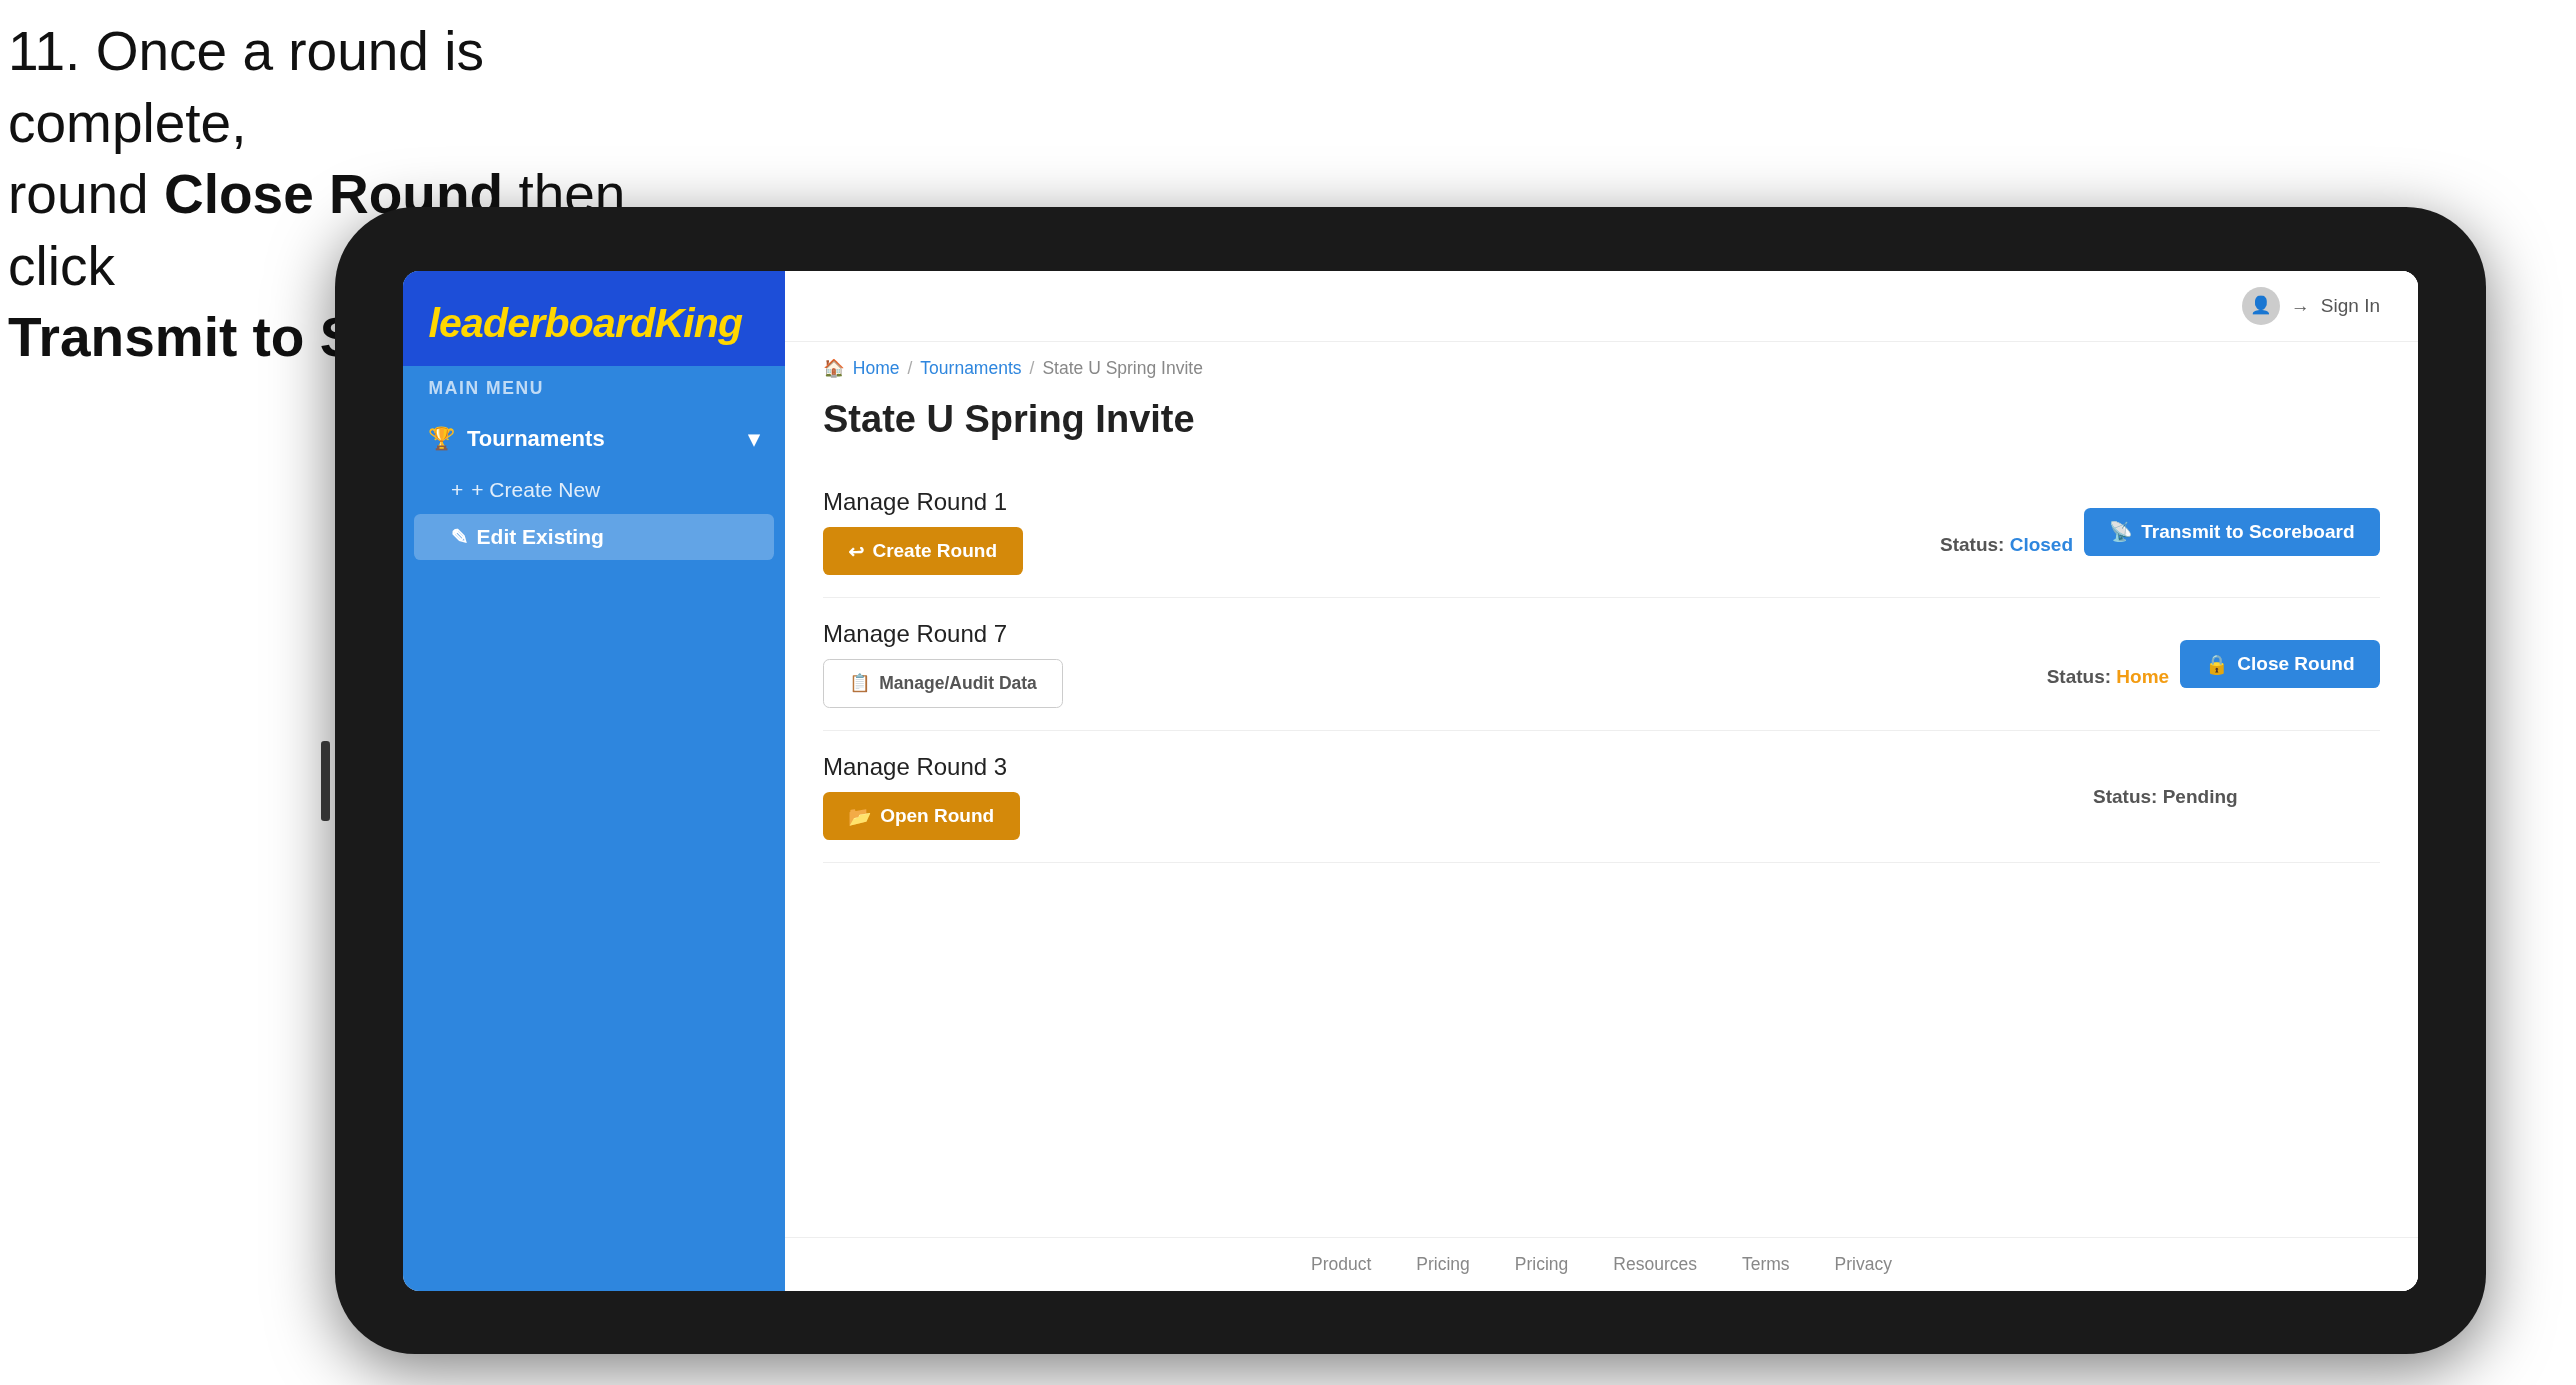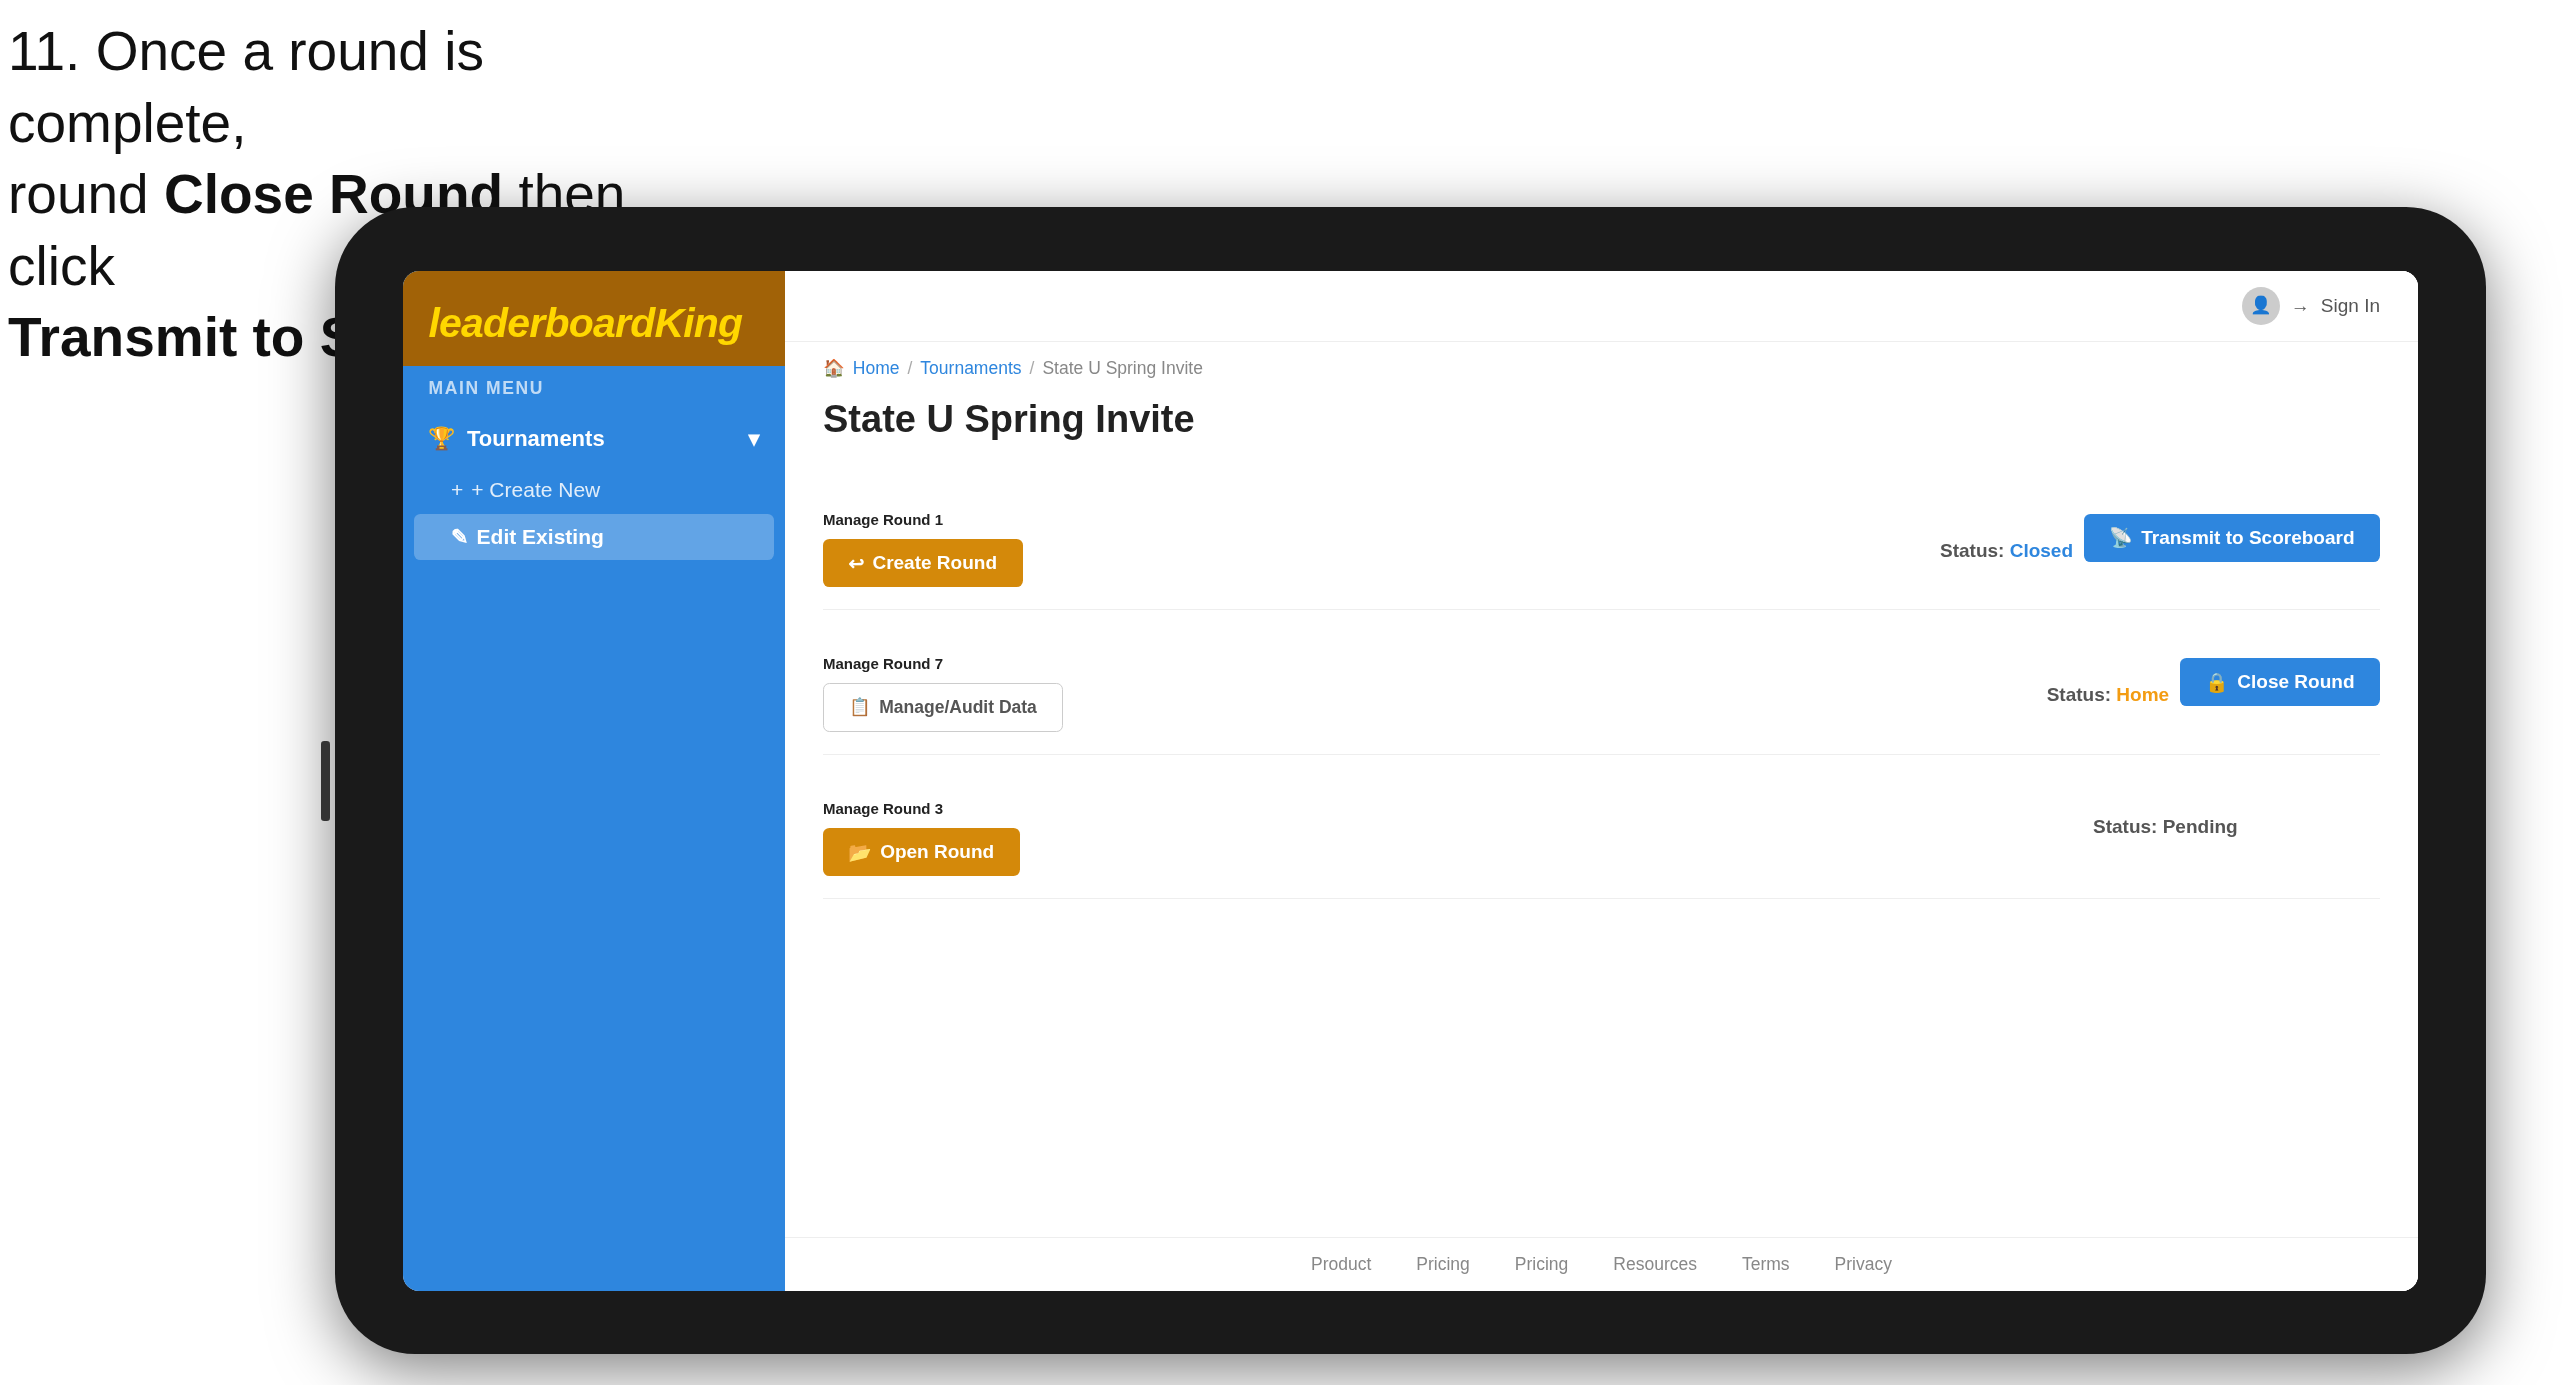--- a/index.html
+++ b/index.html
@@ -72,21 +72,21 @@
     .sidebar {
       width: 382px;
       background: #2e86de;
       display: flex;
       flex-direction: column;
       flex-shrink: 0;
     }
 
     .sidebar-logo {
       padding: 29px 25.5px 19px;
-      background: #a16207;
+      background: #1d4ed8;
     }
 
     .logo-text {
       font-size: 41px;
       font-weight: 900;
       color: #fff;
       font-style: italic;
       letter-spacing: -0.8px;
     }
     .logo-text span {
@@ -214,25 +214,24 @@
       display: flex;
       align-items: center;
       justify-content: space-between;
       padding: 22px 0;
       border-bottom: 0.8px solid #eee;
     }
 
     .round-left { flex: 1; }
 
     .round-title {
-      font-size: 15px;
-      font-weight: 700;
+      font-size: 24px;
+      font-weight: 400;
       color: #222;
       margin-bottom: 11px;
-      margin-top: 23px;
     }
 
     .round-right {
       display: flex;
       flex-direction: row;
       align-items: flex-end;
       gap: 11px;
       min-width: 287px;
     }
 

